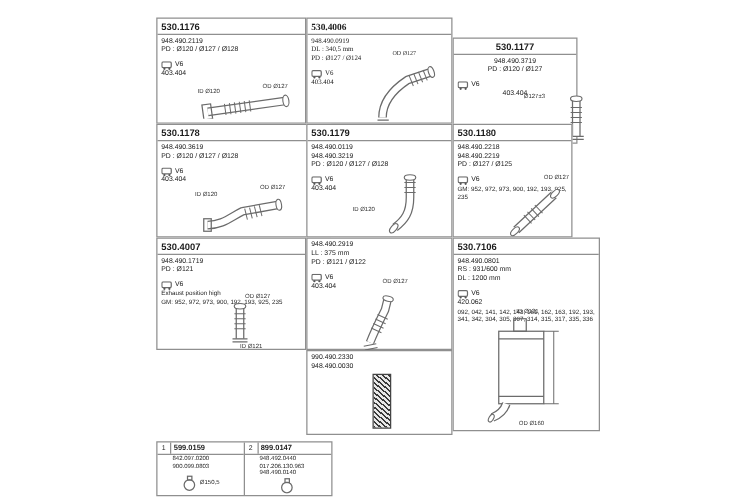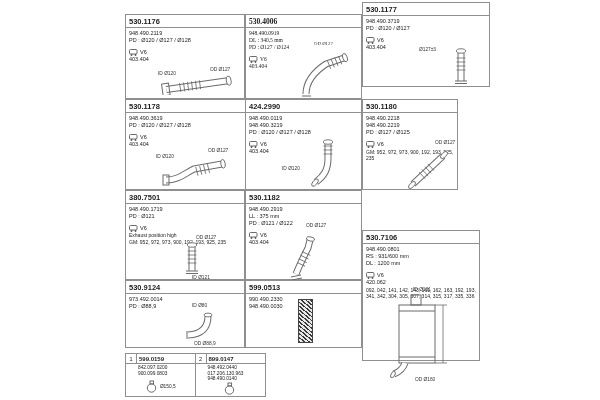--- a/index.html
+++ b/index.html
@@ -95,21 +95,21 @@
             <line class="tick" x1="38" y1="12" x2="38" y2="21"></line>
           <line class="tick" x1="42" y1="12" x2="42" y2="21"></line>
             <line class="tick" x1="46" y1="12" x2="46" y2="21"></line>
         </g>
         <ellipse class="cap" cx="51" cy="11.6" rx="2.2" ry="4.4" transform="rotate(-20 51 11.6)"></ellipse>
         <line class="thin" x1="8" y1="50" x2="17" y2="50"></line>
       </svg>
     </div>
   </div>
 
-  <div class="cell" style="left:362px;top:2px;width:128px;height:85px;">
+  <div class="cell" style="left:362px;top:30px;width:100px;height:85px;text-align:center;">
     <div class="pn">530.1177</div>
     <div class="ln">948.490.3719</div>
     <div class="ln">PD : Ø120 / Ø127</div>
     <div class="vrow">
       <svg width="9" height="7">
           <rect x="0.5" y="0.5" width="7.5" height="4.5" rx="1" class="thin"></rect>
           <circle cx="2.5" cy="6" r="0.9" fill="#555"></circle>
           <circle cx="6.5" cy="6" r="0.9" fill="#555"></circle>
         </svg>
       <span>V6</span>
@@ -156,21 +156,21 @@
           <line class="tick" x1="48" y1="13" x2="48" y2="22"></line>
             <line class="tick" x1="52" y1="13" x2="52" y2="22"></line>
         </g>
         <ellipse class="cap" cx="67" cy="11.8" rx="2.2" ry="4.4" transform="rotate(-10 67 11.8)"></ellipse>
         <rect x="7" y="23" width="6" height="10" class="thin"></rect>
       </svg>
     </div>
   </div>
 
   <div class="cell" style="left:245px;top:99px;width:117px;height:91px;">
-    <div class="pn">424.2990</div>
+    <div class="pn">530.1179</div>
     <div class="ln">948.490.0119</div>
     <div class="ln">948.490.3219</div>
     <div class="ln">PD : Ø120 / Ø127 / Ø128</div>
     <div class="vrow">
       <svg width="9" height="7">
           <rect x="0.5" y="0.5" width="7.5" height="4.5" rx="1" class="thin"></rect>
           <circle cx="2.5" cy="6" r="0.9" fill="#555"></circle>
           <circle cx="6.5" cy="6" r="0.9" fill="#555"></circle>
         </svg>
       <span>V6</span>
@@ -215,21 +215,21 @@
           <line class="tick" x1="27" y1="21.5" x2="27" y2="30.5"></line>
             <line class="tick" x1="31" y1="21.5" x2="31" y2="30.5"></line>
         </g>
         <ellipse class="cap" cx="43" cy="11" rx="2.2" ry="4.4" transform="rotate(45 43 11)"></ellipse>
         <ellipse class="cap" cx="11" cy="41" rx="2.2" ry="4.4" transform="rotate(45 11 41)"></ellipse>
       </svg>
     </div>
   </div>
 
   <div class="cell" style="left:125px;top:190px;width:120px;height:90px;">
-    <div class="pn">380.7501</div>
+    <div class="pn">530.4007</div>
     <div class="ln">948.490.1719</div>
     <div class="ln">PD : Ø121</div>
     <div class="vrow">
       <svg width="9" height="7">
           <rect x="0.5" y="0.5" width="7.5" height="4.5" rx="1" class="thin"></rect>
           <circle cx="2.5" cy="6" r="0.9" fill="#555"></circle>
           <circle cx="6.5" cy="6" r="0.9" fill="#555"></circle>
         </svg>
       <span>V6</span>
     </div>
@@ -246,21 +246,20 @@
         <line class="tick" x1="15.5" y1="20" x2="24.5" y2="20"></line>
           <line class="tick" x1="15.5" y1="24" x2="24.5" y2="24"></line>
         <ellipse class="cap" cx="20" cy="6" rx="4.6" ry="2.2"></ellipse>
         <line class="thin" x1="14" y1="32" x2="26" y2="32"></line>
           <line class="thin" x1="14" y1="34.5" x2="26" y2="34.5"></line>
       </svg>
     </div>
   </div>
 
   <div class="cell" style="left:245px;top:190px;width:117px;height:90px;">
-    <div class="pn">530.1182</div>
     <div class="ln">948.490.2919</div>
     <div class="ln">LL : 375 mm</div>
     <div class="ln">PD : Ø121 / Ø122</div>
     <div class="vrow">
       <svg width="9" height="7">
           <rect x="0.5" y="0.5" width="7.5" height="4.5" rx="1" class="thin"></rect>
           <circle cx="2.5" cy="6" r="0.9" fill="#555"></circle>
           <circle cx="6.5" cy="6" r="0.9" fill="#555"></circle>
         </svg>
       <span>V6</span>
@@ -277,21 +276,21 @@
           <line class="tick" x1="27" y1="25.5" x2="27" y2="34.5"></line>
             <line class="tick" x1="31" y1="25.5" x2="31" y2="34.5"></line>
         </g>
         <ellipse class="cap" cx="32.5" cy="11" rx="4.2" ry="2.1" transform="rotate(14 32.5 11)"></ellipse>
         <line class="thin" x1="13" y1="49" x2="23" y2="47"></line>
           <line class="thin" x1="14" y1="52" x2="24" y2="50"></line>
       </svg>
     </div>
   </div>
 
-  <div class="cell" style="left:362px;top:190px;width:118px;height:131px;margin-top:40px;">
+  <div class="cell" style="left:362px;top:190px;width:118px;height:155px;">
     <div class="pn">530.7106</div>
     <div class="ln">948.490.0801</div>
     <div class="ln">RS : 931/600 mm</div>
     <div class="ln">DL : 1200 mm</div>
     <div class="vrow">
       <svg width="9" height="7">
           <rect x="0.5" y="0.5" width="7.5" height="4.5" rx="1" class="thin"></rect>
           <circle cx="2.5" cy="6" r="0.9" fill="#555"></circle>
           <circle cx="6.5" cy="6" r="0.9" fill="#555"></circle>
         </svg>
@@ -310,38 +309,22 @@
         <line class="tick" x1="58" y1="12" x2="58" y2="70"></line>
         <line class="tick" x1="50" y1="12" x2="62" y2="12"></line>
           <line class="tick" x1="50" y1="70" x2="62" y2="70"></line>
         <path class="pipe-o" d="M20,70 C18,76 14,79 9,81" stroke-width="5"></path>
         <path class="pipe-i" d="M20,70 C18,76 14,79 9,81" stroke-width="3.4"></path>
         <ellipse class="cap" cx="8" cy="81.5" rx="1.8" ry="3.4" transform="rotate(30 8 81.5)"></ellipse>
       </svg>
     </div>
   </div>
 
-  <div class="cell" style="left:125px;top:280px;width:120px;height:68px;">
-    <div class="pn">530.9124</div>
-    <div class="ln">973.492.0014</div>
-    <div class="ln">PD : Ø88,9</div>
-    <div class="draw" style="left:40px;top:22px;width:72px;height:44px;">
-      <span class="dlbl" style="left:26px;top:0;">ID Ø80</span>
-      <span class="dlbl" style="left:28px;top:38px;">OD Ø88,9</span>
-      <svg width="60" height="34" style="position:absolute;left:4px;top:5px;">
-        <path class="pipe-o" d="M38,8 Q38,26 18,27" stroke-width="6"></path>
-        <path class="pipe-i" d="M38,8 Q38,26 18,27" stroke-width="4"></path>
-        <ellipse class="cap" cx="38" cy="7" rx="4" ry="1.9"></ellipse>
-        <line class="thin" x1="17" y1="23" x2="17" y2="31"></line>
-      </svg>
-    </div>
-  </div>
 
   <div class="cell" style="left:245px;top:280px;width:117px;height:68px;">
-    <div class="pn">599.0513</div>
     <div class="ln">990.490.2330</div>
     <div class="ln">948.490.0030</div>
     <div class="draw" style="left:52px;top:18px;">
       <div class="hatch" style="width:15px;height:44px;"></div>
     </div>
   </div>
 
   <div class="ft">
     <div class="ft-item first">
       <div class="ft-head">

